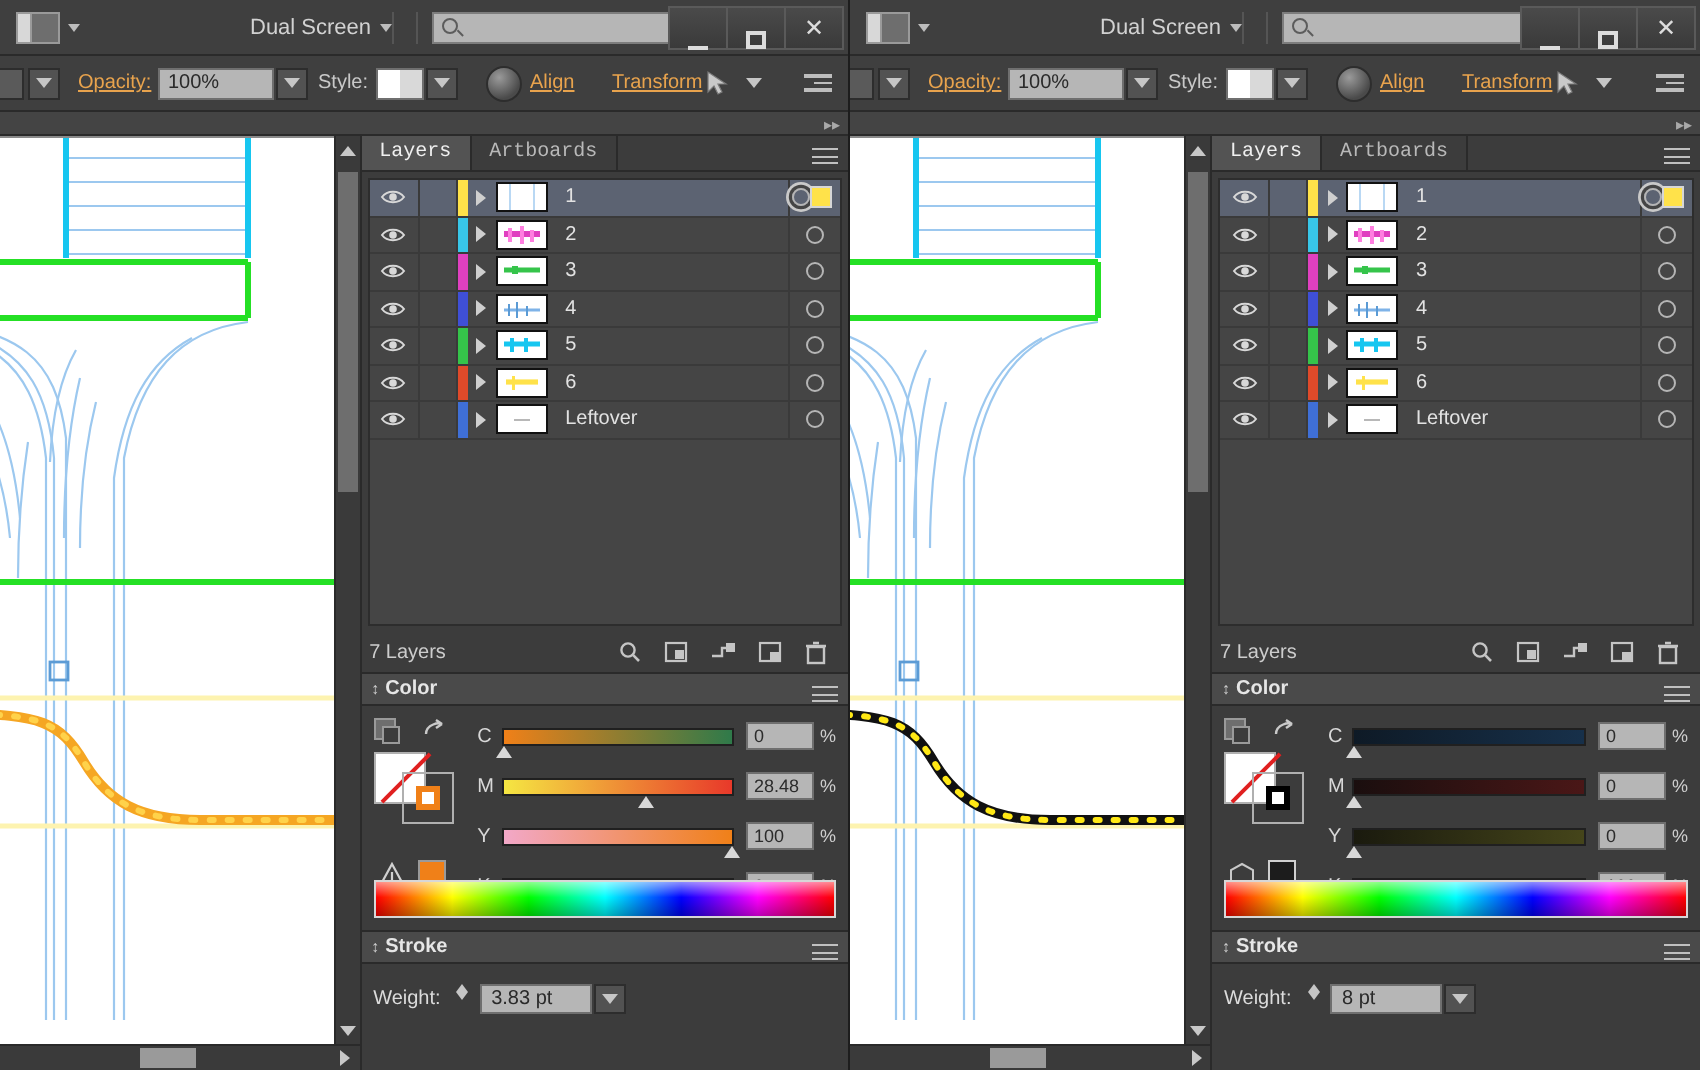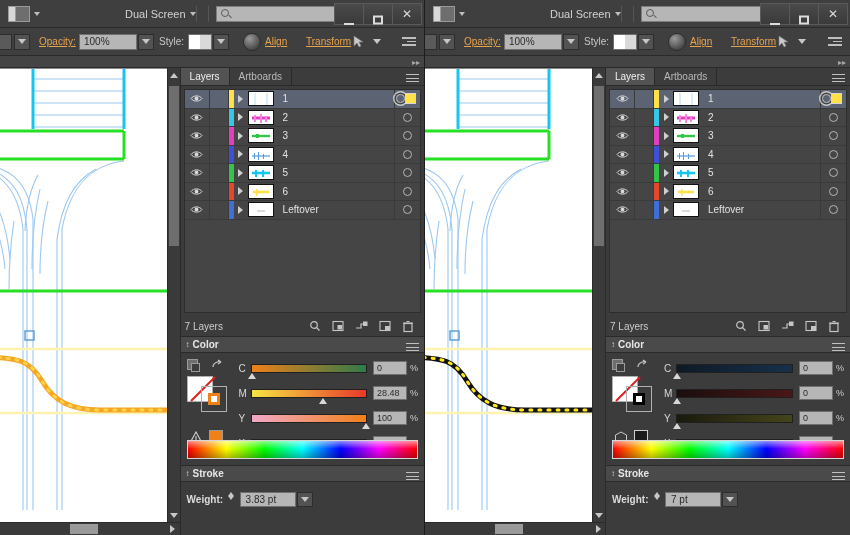--- a/index.html
+++ b/index.html
@@ -91,21 +91,21 @@
   .tri.u{border-left:4px solid transparent;border-right:4px solid transparent;border-bottom:5px solid #c8c8c8;}
   .tri.d{border-left:4px solid transparent;border-right:4px solid transparent;border-top:5px solid #c8c8c8;}
   .tri.r{border-top:4px solid transparent;border-bottom:4px solid transparent;border-left:5px solid #c8c8c8;}
 
   
   .dock{ position:relative; width:245px; background:#3c3c3c; border-left:1px solid #2a2a2a; }
 
   .panel-tabs{ height:18px; background:#3c3c3c; display:flex; align-items:stretch;
      border-bottom:1px solid #2a2a2a; position:relative; }
   .ptab{ padding:0 9px; font-size:10px; color:#b9b9b9; display:flex; align-items:center;
-     border-right:1px solid #2a2a2a; }
+     border-right:1px solid #2a2a2a;font-family:Liberation Mono, monospace; }
   .ptab.active{ background:#535353; color:#f0f0f0; }
   .ptab.filler{ flex:1; border-right:none; }
   .pm { position:absolute; right:5px; top:4px; width:13px; }
   .pm b{display:block;height:1.3px;background:#c0c0c0;margin:2.2px 0;}
 
   .layers-list{ position:relative; background:#454545; margin:3px; height:224px;
      border:1px solid #2d2d2d; }
   .lrow{ display:flex; align-items:center; height:18.5px; border-bottom:1px solid #3a3a3a;
      position:relative; }
   .lrow.sel{ background:#5c6372; }
@@ -166,21 +166,21 @@
 
   .spectrum{ position:absolute; left:6px; right:6px; bottom:6px; height:19px;
       border:1px solid #d7d7d7; }
   .spectrum .grad{ position:absolute; inset:0;
       background:linear-gradient(90deg,#ff0000,#ffff00,#00ff00,#00ffff,#0000ff,#ff00ff,#ff0000); }
   .spectrum .lite{ position:absolute; inset:0;
       background:linear-gradient(180deg,rgba(255,255,255,.55),rgba(255,255,255,0) 45%,
       rgba(0,0,0,.28)); }
 
   .stroke-body{ position:relative; height:40px; background:#3c3c3c; }
-  .w-lbl{ position:absolute; left:6px; top:12px; font-size:10px; color:#dcdcdc;font-weight:bold; }
+  .w-lbl{ position:absolute; left:6px; top:12px; font-size:10px; color:#dcdcdc; }
   .spin{ position:absolute; left:45px; top:10px; width:11px; height:15px; }
   .spin i{ display:block; margin:0 auto; }
   .w-field{ position:absolute; left:59px; top:10px; width:56px; height:15px;
       background:#b6b6b6; border:1px solid #6f6f6f; font-size:10px; color:#2a2a2a;
       padding-left:5px; line-height:14px; }
   .w-dd{ position:absolute; left:116px; top:10px; width:16px;height:15px;background:#525252;
       border:1px solid #2d2d2d; display:flex;align-items:center;justify-content:center;}
   .cdown{width:0;height:0;border-left:4px solid transparent;border-right:4px solid transparent;
       border-top:5px solid #c6c6c6;}
   .cup{width:0;height:0;border-left:3px solid transparent;border-right:3px solid transparent;
@@ -968,21 +968,21 @@
               <b></b>
               <b></b>
             </div>
         </div>
         <div class="stroke-body">
           <span class="w-lbl">Weight:</span>
           <span class="spin">
               <i class="cup"></i>
               <i class="cdn2"></i>
             </span>
-          <div class="w-field">7 pt</div>
+          <div class="w-field">8 pt</div>
           <div class="w-dd">
               <i class="cdown"></i>
             </div>
         </div>
       </div>
     </div>
   </div>
   </div>
 
 </body></html>

